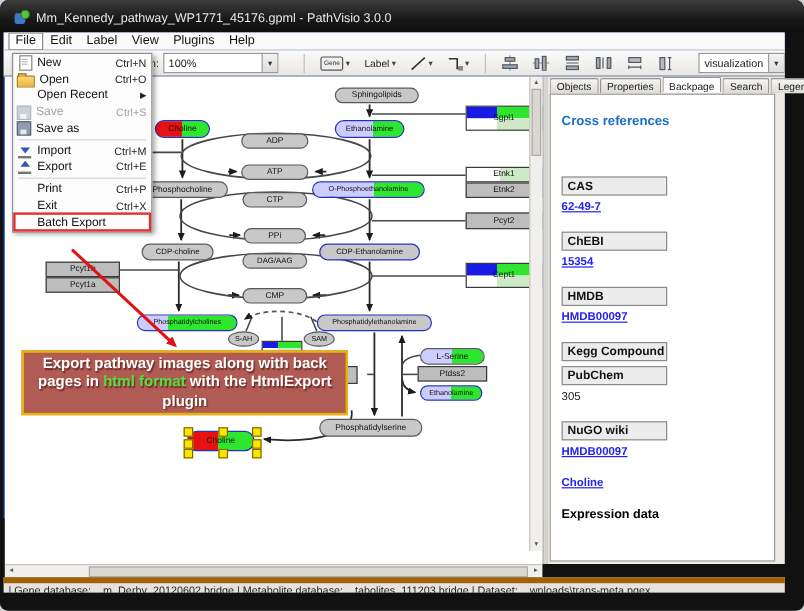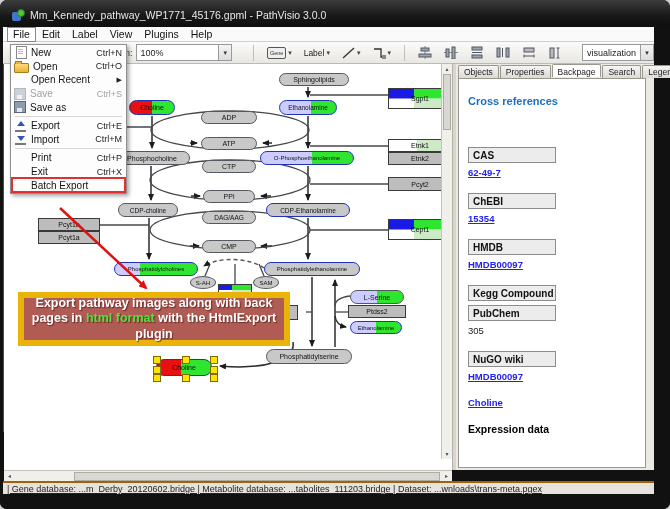--- a/index.html
+++ b/index.html
@@ -40,21 +40,21 @@
     white-space:nowrap;color:#111;overflow:visible;}
   .pnode.met{background:#c8c8c8;border:1.5px solid #55585e;border-radius:8px;}
   .pnode.oval{background:#c8c8c8;border:1.3px solid #55585e;border-radius:50%;}
   .pnode.gene{background:#bdbdbd;border:1.3px solid #3a3a3a;border-radius:0;}
   .pnode.gene2{border:1.3px solid #3a3a3a;border-radius:0;}
   .handle{position:absolute;width:6px;height:6px;background:#ffe400;border:1px solid #7c6c00;z-index:3;}
   .vscroll{position:absolute;right:0;top:0;width:10px;height:395px;background:#f0efec;border-left:1px solid #c5c2bc;z-index:5;}
   .vthumb{position:absolute;left:1px;top:10px;width:8px;height:56px;background:#d9d7d2;border:1px solid #aeaba5;box-sizing:border-box;}
   .varr{position:absolute;left:0;width:10px;height:10px;font-size:6px;color:#555;text-align:center;line-height:10px;}
   
-  .callout{position:absolute;left:14px;top:228px;width:272px;height:54px;background:#b05b53;border:6px solid #eab308;
+  .callout{position:absolute;left:14px;top:228px;width:272px;height:54px;background:#b05b53;border:2px solid #eab308;
     box-sizing:border-box;z-index:10;display:flex;align-items:center;justify-content:center;text-align:center;
     color:#fff;font-weight:bold;font-size:12.5px;line-height:1.25;padding:17px 6px;
     text-shadow:1px 1px 1px rgba(60,10,10,.6);}
   .callout .hl{color:#52e23c;}
   
   .splitter{position:absolute;left:450px;top:0;width:3px;height:406px;background:#d8d5cf;}
   .sidebar{position:absolute;left:453px;top:0;width:198px;height:406px;background:#ece9e4;}
   .tabs{position:absolute;left:2px;top:1px;height:13px;display:flex;}
   .tab{font-size:8.5px;color:#222;background:linear-gradient(#f5f5f4,#dcdad5);border:1px solid #9a978f;
     border-bottom:none;padding:1px 5px 0 5px;margin-right:1px;border-radius:2px 2px 0 0;}
@@ -66,22 +66,22 @@
   .bp-sec-h{width:88px;height:16px;line-height:15px;background:#ececec;border:1px solid #8c8c8c;
     font-size:10px;font-weight:bold;color:#111;padding-left:4px;box-sizing:border-box;margin-bottom:4px;}
   .bp-val{font-size:9.5px;margin-bottom:14px;height:12px;}
   .bp-val a{color:#2222ee;font-weight:bold;text-decoration:underline;}
   .bp-val .plain{color:#222;}
   .bp-footer{margin-top:6px;font-size:10.5px;font-weight:bold;color:#000;}
   
   .hscroll{position:absolute;left:1px;top:443px;width:448px;height:11px;background:#f0efec;border-top:1px solid #c5c2bc;}
   .hthumb{position:absolute;left:70px;top:1px;width:366px;height:9px;background:#d9d7d2;border:1px solid #aeaba5;box-sizing:border-box;}
   .harr{position:absolute;top:0;width:11px;height:11px;font-size:6px;color:#555;text-align:center;line-height:11px;}
-  .statusbar{position:absolute;left:0;top:454px;width:100%;height:13px;background:#e6e3de;border-top:2px solid #a16207;
-    font-size:9px;color:#222;line-height:13px;padding-left:4px;box-sizing:border-box;white-space:nowrap;overflow:hidden;text-decoration:underline;}
+  .statusbar{position:absolute;left:0;top:454px;width:100%;height:13px;background:#e6e3de;border-top:5px solid #a16207;
+    font-size:9px;color:#222;line-height:13px;padding-left:4px;box-sizing:border-box;white-space:nowrap;overflow:hidden;}
   
   .filemenu{position:absolute;left:10px;top:44px;width:113px;background:#fdfdfd;border:1px solid #8f8f8f;
     box-shadow:2px 2px 4px rgba(0,0,0,.35);z-index:40;padding:1px;}
   .fmrow{display:flex;align-items:center;height:13.6px;padding:0 3px 0 2px;position:relative;}
   .fmrow .ic{width:13px;height:12px;margin-right:4px;flex:none;position:relative;}
   .fmlabel{flex:1;font-size:10px;color:#111;white-space:nowrap;}
   .fmshort{font-size:9px;color:#222;white-space:nowrap;}
   .fmarrow{font-size:7px;color:#222;}
   .fmrow.disabled .fmlabel,.fmrow.disabled .fmshort{color:#a0a0a0;}
   .fmsep{height:1px;background:#d5d5d5;margin:2px 3px;}
@@ -358,28 +358,28 @@
         <span class="ic ic-save ic-dim"></span>
         <span class="fmlabel">Save</span>
         <span class="fmshort">Ctrl+S</span>
       </div>
       <div class="fmrow">
         <span class="ic ic-save"></span>
         <span class="fmlabel">Save as</span>
       </div>
       <div class="fmsep"></div>
       <div class="fmrow">
+        <span class="ic ic-import"></span>
+        <span class="fmlabel">Import</span>
+        <span class="fmshort">Ctrl+M</span>
+      </div>
+      <div class="fmrow">
         <span class="ic ic-export"></span>
         <span class="fmlabel">Export</span>
         <span class="fmshort">Ctrl+E</span>
-      </div>
-      <div class="fmrow">
-        <span class="ic ic-import"></span>
-        <span class="fmlabel">Import</span>
-        <span class="fmshort">Ctrl+M</span>
       </div>
       <div class="fmsep"></div>
       <div class="fmrow">
         <span class="ic "></span>
         <span class="fmlabel">Print</span>
         <span class="fmshort">Ctrl+P</span>
       </div>
       <div class="fmrow">
         <span class="ic "></span>
         <span class="fmlabel">Exit</span>

